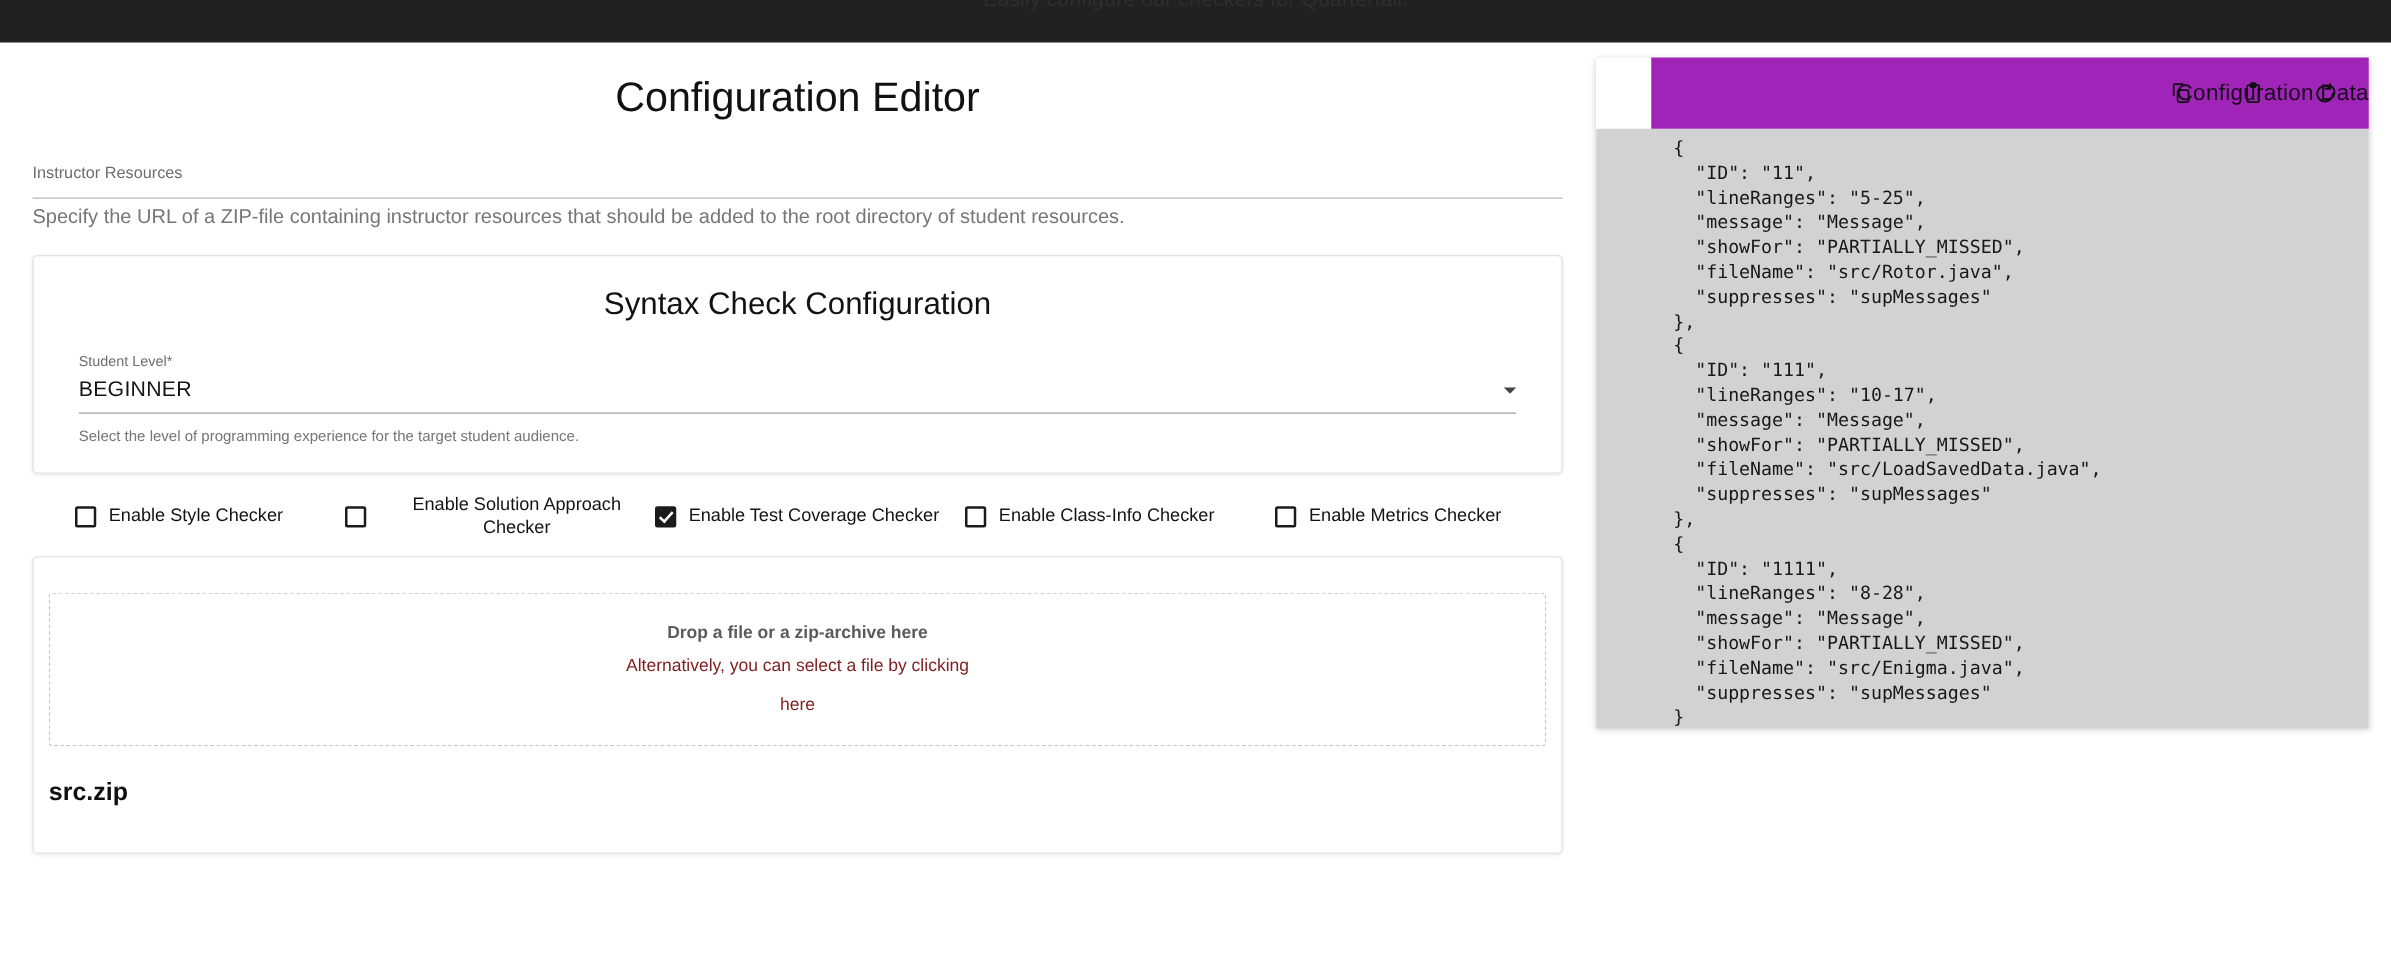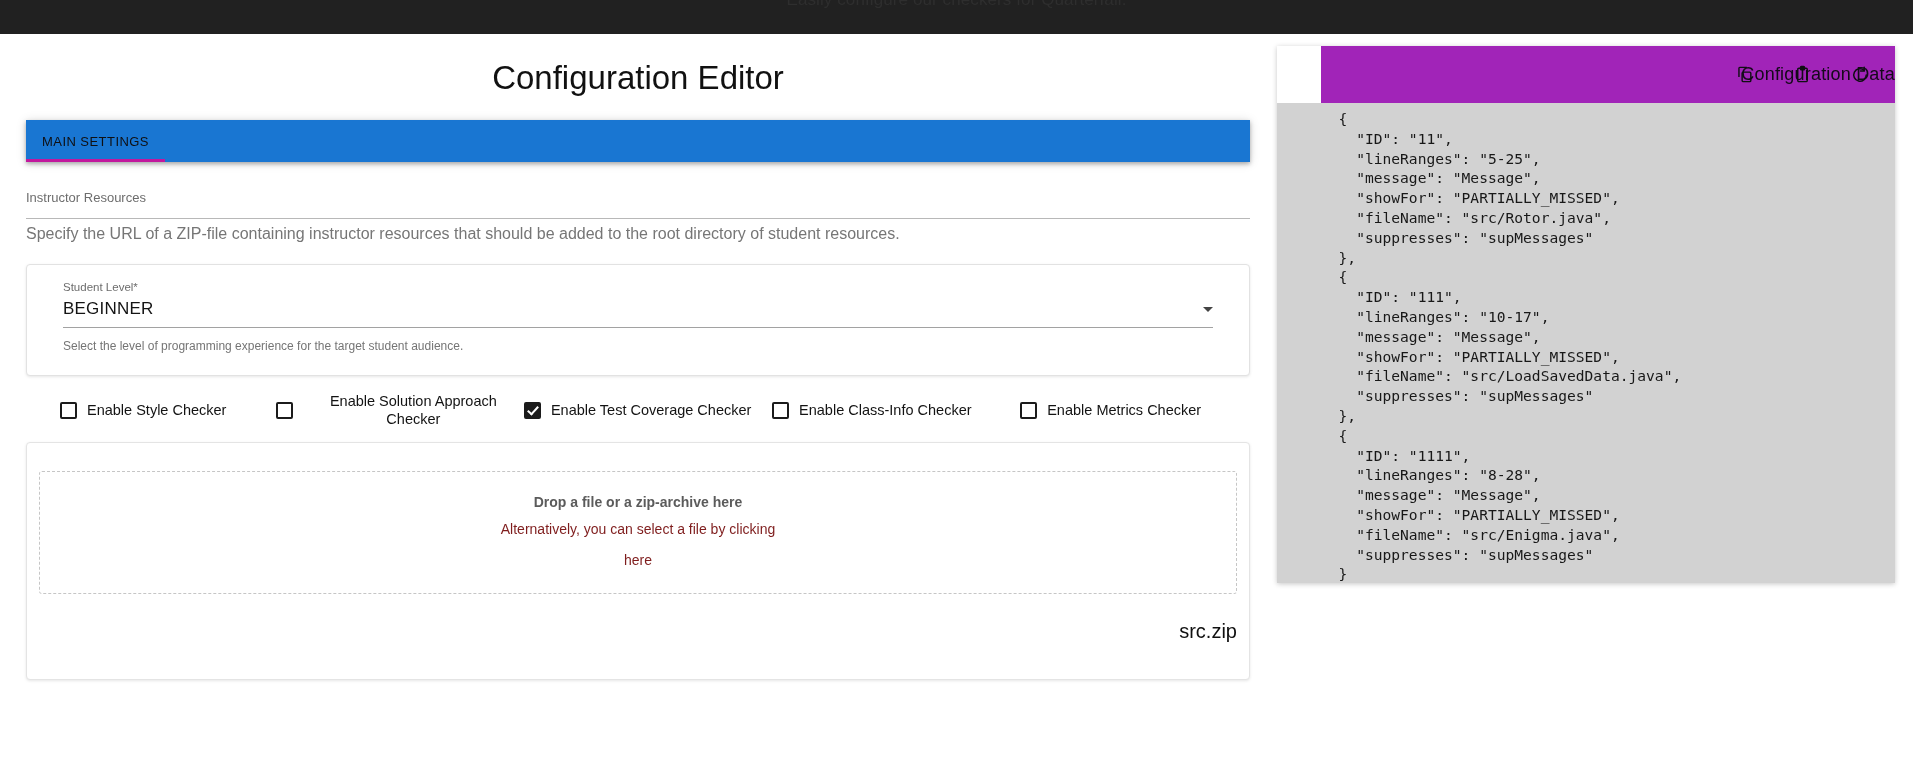--- a/index.html
+++ b/index.html
@@ -228,23 +228,23 @@
   }
   .dz-sub {
     font-size: 14px;
     color: #7f1d1d;
     line-height: 31px;
     text-align: center;
     max-width: 300px;
   }
   .file-name {
     margin-top: 26px;
-    text-align: right;
+    text-align: left;
     font-size: 20px;
-    font-weight: normal;
+    font-weight: bold;
     color: #101010;
   }
 
   
   .right-panel {
     position: absolute;
     left: 1277px; top: 10px;
     width: 618px;
     height: 537px;
     box-shadow: 0 1px 5px rgba(0,0,0,.22);
@@ -298,34 +298,29 @@
 <div class="top-banner">
   <div class="top-banner-text">Easily configure our checkers for Quarterfall.</div>
 </div>
 
 <div class="page">
 
   <div class="left-col">
 
     <h1 class="page-title">Configuration Editor</h1>
 
-    <div class="tab-bar">
-      <div class="tab">
-        <span>MAIN SETTINGS</span>
-      </div>
-      <div class="tab-indicator"></div>
-    </div>
 
     <div class="field-block">
       <div class="field-label">Instructor Resources</div>
       <div class="field-underline"></div>
       <div class="field-hint">Specify the URL of a ZIP-file containing instructor resources that should be added to the root directory of student resources.</div>
     </div>
 
     <div class="card">
+      <h2 class="card-title">Syntax Check Configuration</h2>
       <div class="card-body">
         <div class="select-label">
           <span>Student Level</span><span class="select-req">*</span>
         </div>
         <div class="select-row">
           <span class="select-value">BEGINNER</span>
           <span class="caret"></span>
         </div>
         <div class="select-hint">Select the level of programming experience for the target student audience.</div>
       </div>

